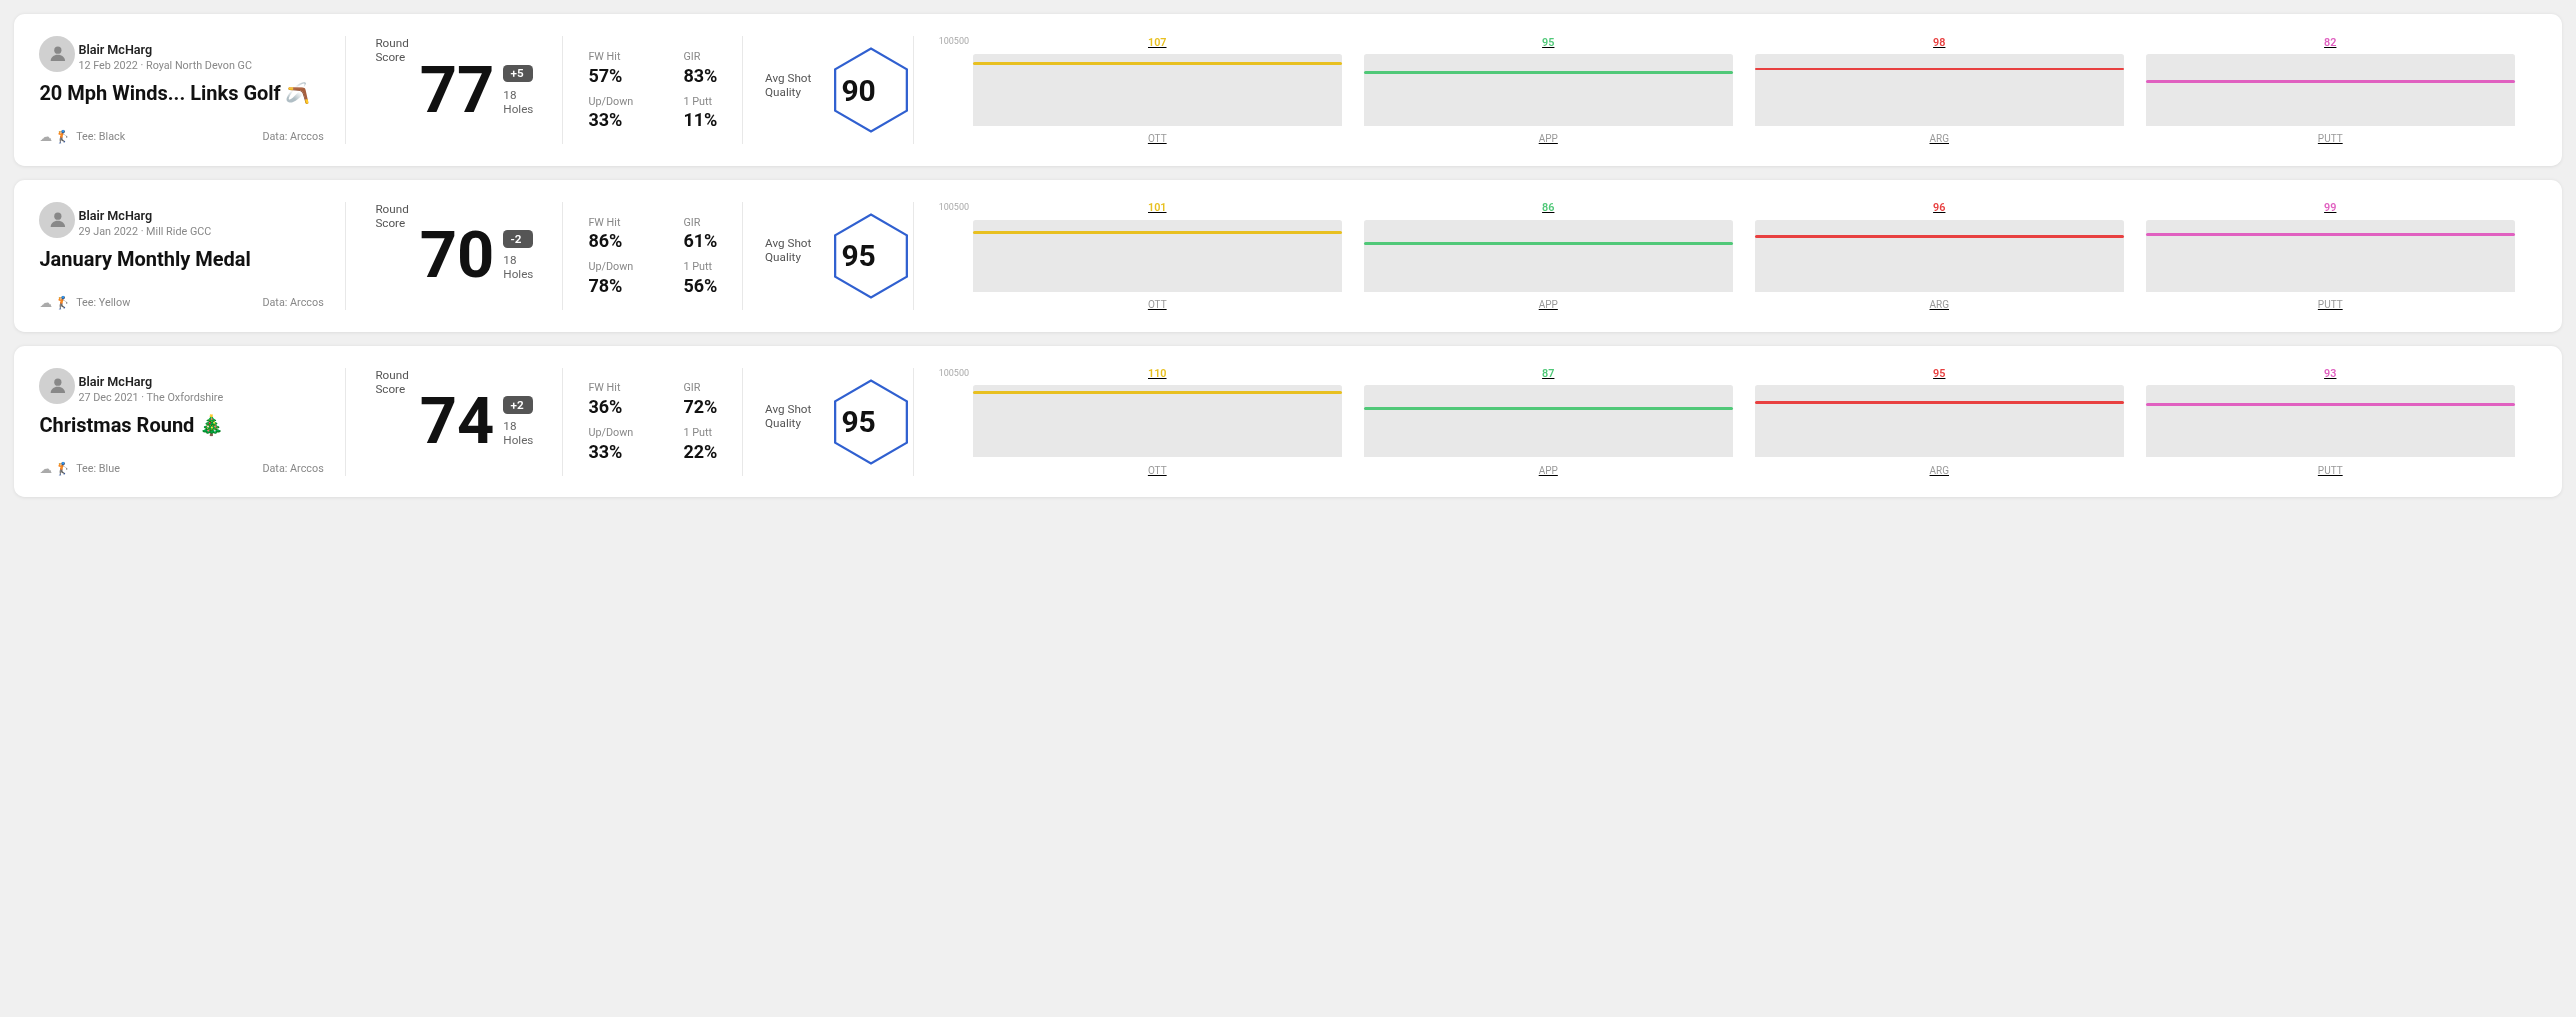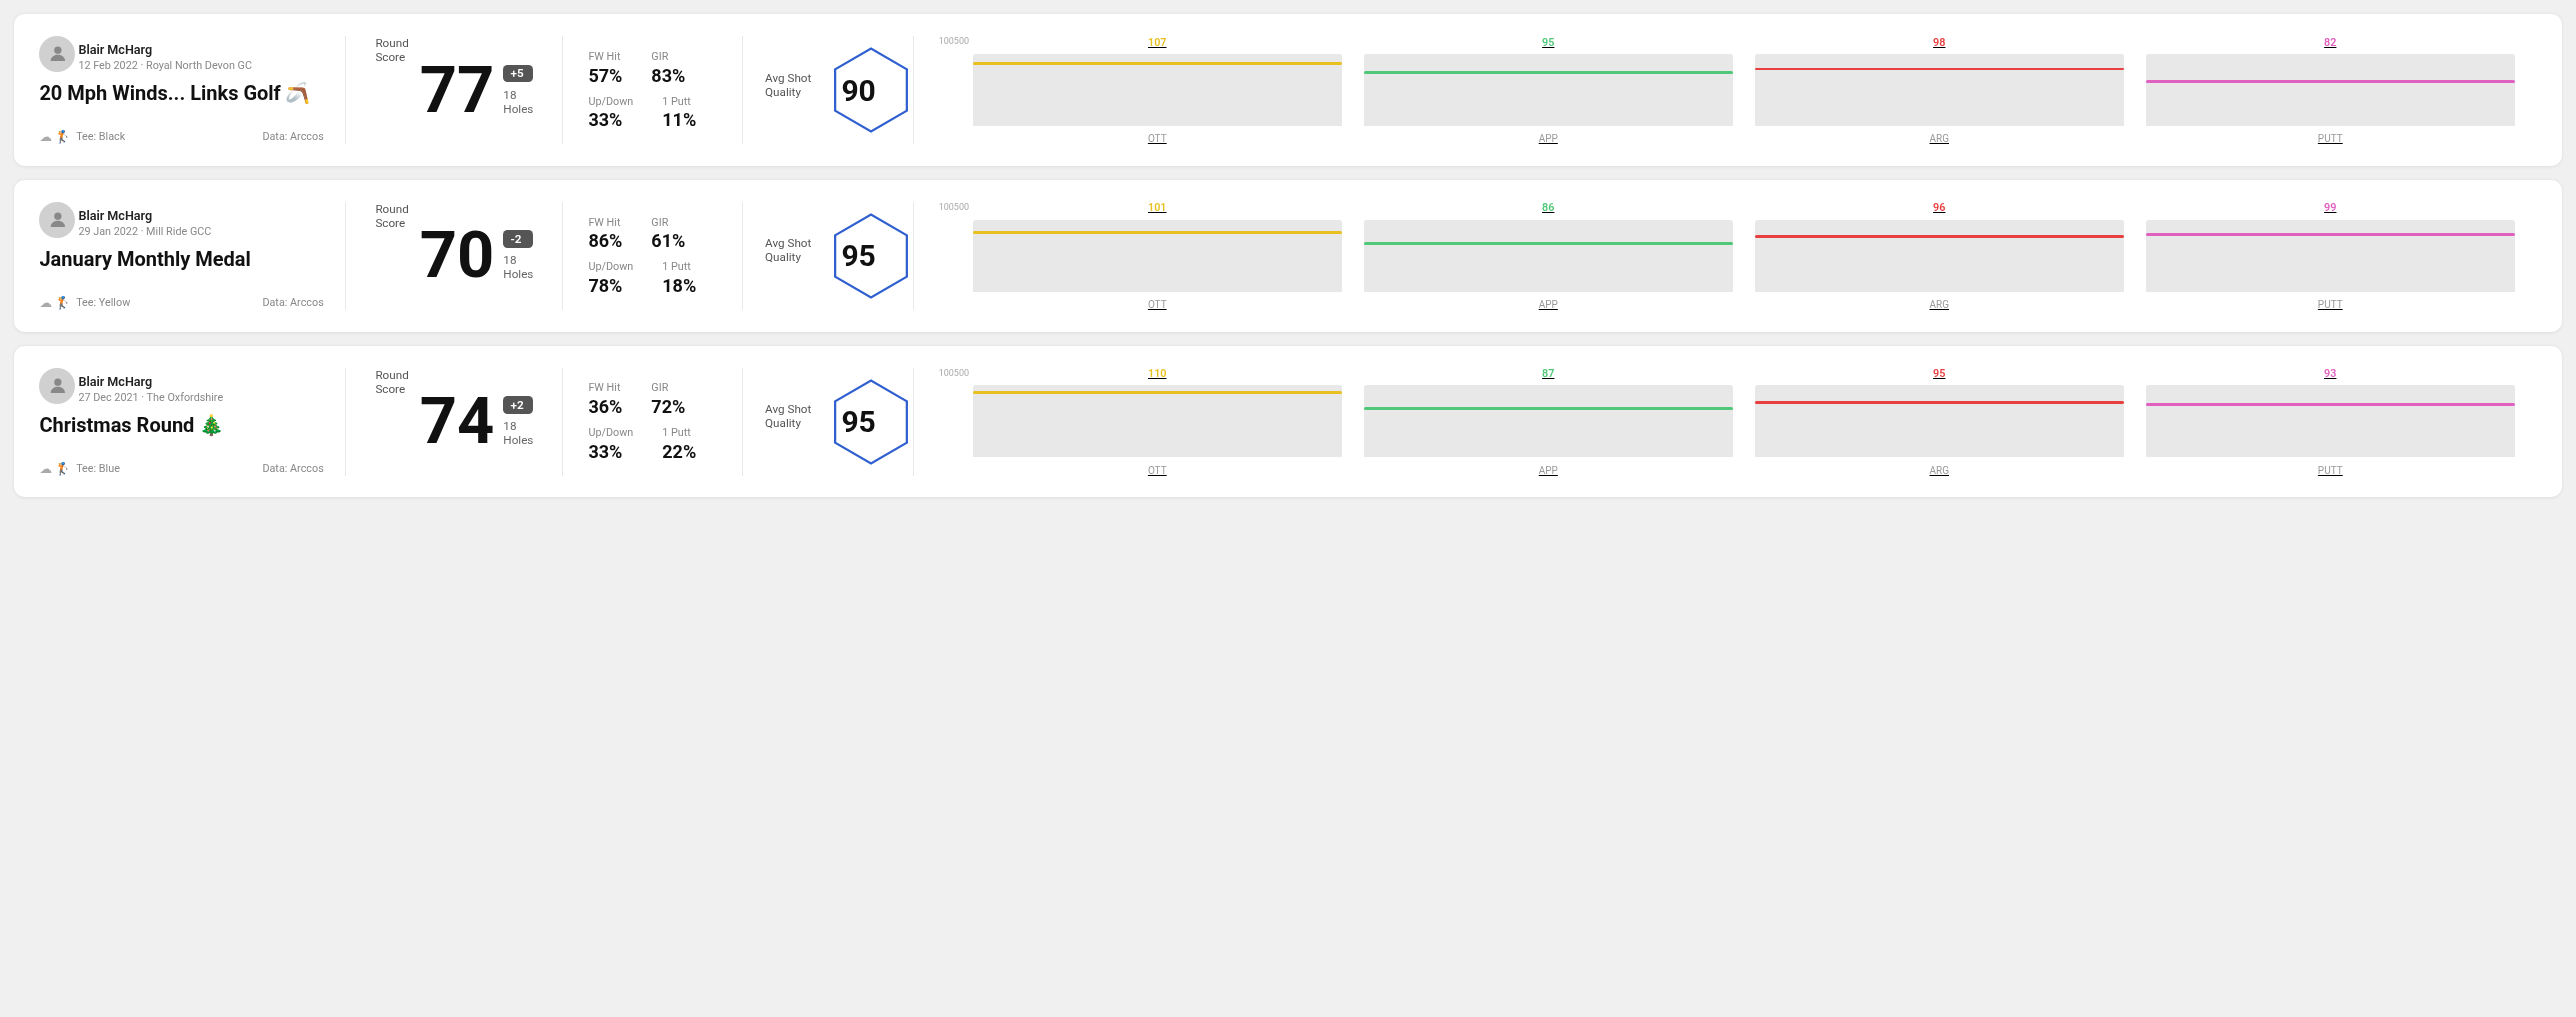--- a/index.html
+++ b/index.html
@@ -130,20 +130,21 @@
       display: flex;
       flex-direction: column;
       justify-content: center;
       padding: 0 25px;
       border-right: 0.9px solid #e8e8e8;
       gap: 9px;
     }
     .stats-row {
       display: flex;
       gap: 29px;
+      justify-content: space-between;
     }
     .stat-item .stat-label {
       font-size: 10.8px;
       color: #888;
       margin-bottom: 1.8px;
     }
     .stat-item .stat-value {
       font-size: 18px;
       font-weight: 700;
       color: #111;
@@ -424,21 +425,21 @@
           <div class="stat-value">61%</div>
         </div>
       </div>
       <div class="stats-row">
         <div class="stat-item">
           <div class="stat-label">Up/Down</div>
           <div class="stat-value">78%</div>
         </div>
         <div class="stat-item">
           <div class="stat-label">1 Putt</div>
-          <div class="stat-value">18%</div>
+          <div class="stat-value">56%</div>
         </div>
       </div>
     </div>
 
     <div class="card-quality">
       <div class="quality-label">Avg Shot Quality</div>
       <div class="hexagon-container">
         <svg width="90" height="90" viewBox="0 0 100 100" class="hexagon-svg">
     <polygon points="89.83716857408419,27.000000000000004 89.83716857408419,73 50,96 10.162831425915819,73 10.162831425915826,26.999999999999996 49.99999999999999,4" fill="none" stroke="#3060d0" stroke-width="2.5"></polygon>
   </svg>

